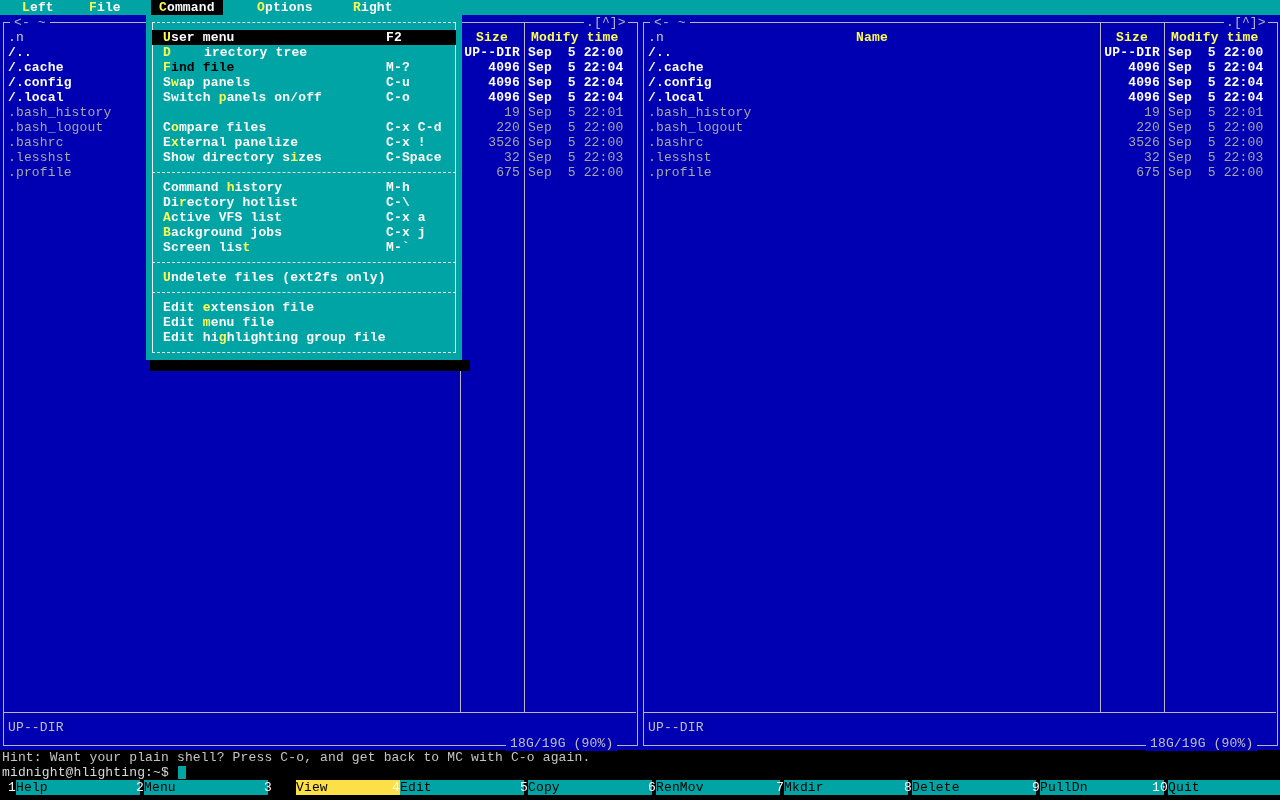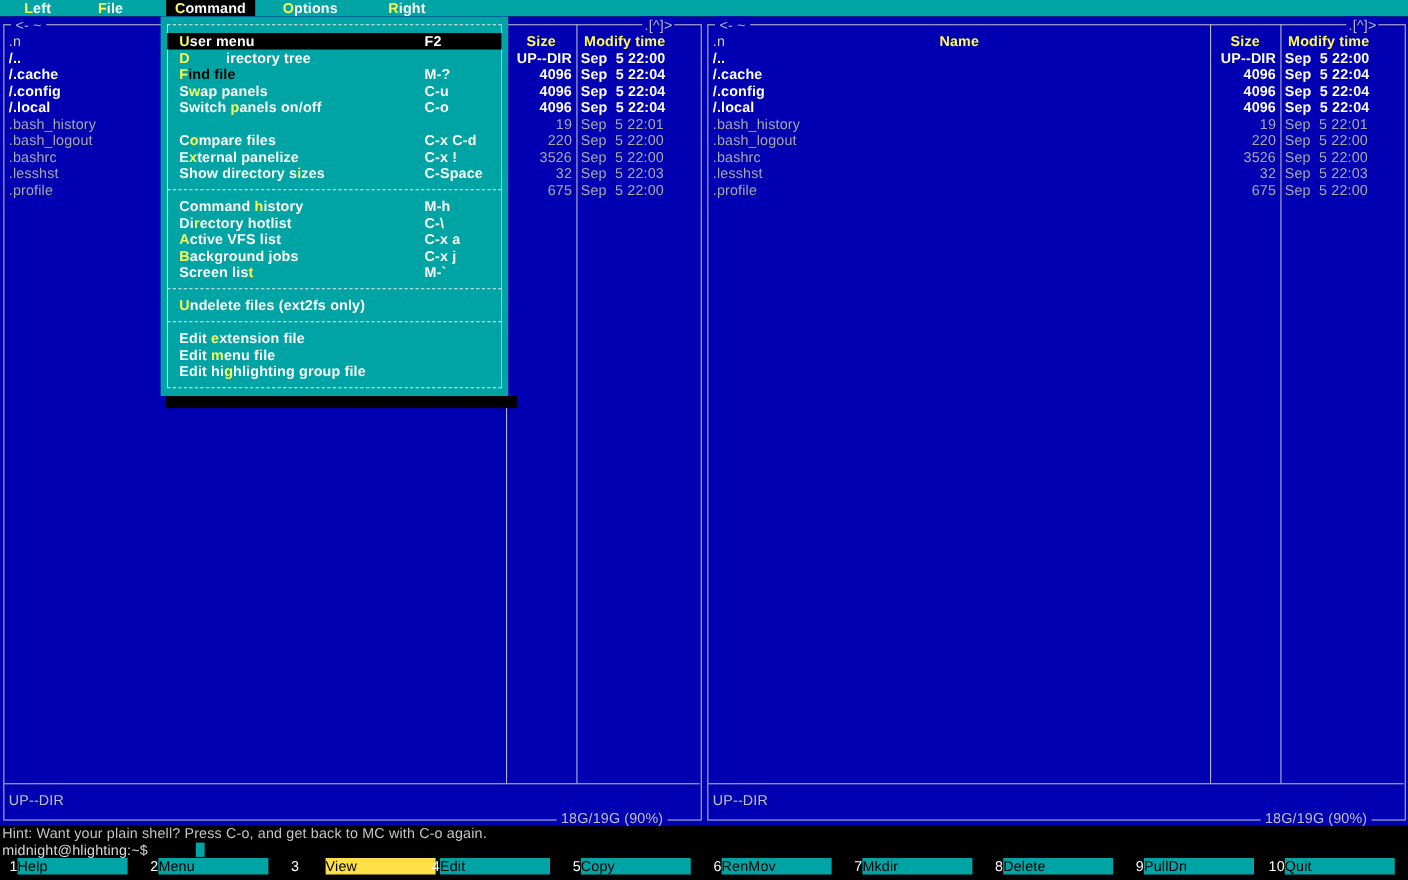--- a/index.html
+++ b/index.html
@@ -1,17 +1,17 @@
 <!DOCTYPE html>
 <html><head>
 <meta charset="utf-8">
 <style>
   html,body{margin:0;padding:0;background:#000;}
   #screen{position:relative;width:1280px;height:800px;background:#000;overflow:hidden;
-          font-family:Liberation Sans, sans-serif;
+          font-family:Liberation Mono, monospace;
           font-size:13px;line-height:15px;letter-spacing:0.15px;}
   .abs{position:absolute;}
 
   
   #menubar{left:0;top:0;width:1280px;height:15px;}
   .mb-item{position:absolute;top:0;height:15px;padding:0 8px;font-weight:bold;cursor:default;}
   .mb-item.sel{color:#FCFCFC;}
 
   
   #desk{left:0;top:15px;width:1280px;height:735px;}
@@ -19,21 +19,21 @@
   
   #cmd-menu .menu-row{position:absolute;left:0;width:100%;height:15px;}
   #cmd-menu .menu-label{position:absolute;left:17px;top:0;font-weight:bold;z-index:2;white-space:pre;}
   #cmd-menu .menu-shortcut{position:absolute;left:240px;top:0;font-weight:bold;z-index:2;white-space:pre;}
   #cmd-menu .hl{position:absolute;left:6px;right:6px;top:0;bottom:0;background:#000;z-index:1;}
   #cmd-menu .sepline{position:absolute;left:6px;right:6px;top:7px;border-top:1px dashed #E8E8E8;}
 
   
   .fk{position:absolute;top:0;height:15px;cursor:default;}
   .fk-num{position:absolute;left:0;top:0;width:16px;text-align:right;color:#FCFCFC;}
-  .fk-label{position:absolute;left:16px;top:0;width:100px;color:#000;}
+  .fk-label{position:absolute;left:16px;top:0;width:124px;color:#000;}
 </style>
 </head>
 <body>
 
 <div id="screen">
   <div id="menubar" class="abs" style="background: rgb(0, 164, 164);">
       <div class="mb-item" style="left: 14px;"><span style="color: rgb(252, 252, 252);"></span><span style="color: rgb(252, 252, 84);">L</span><span style="color: rgb(252, 252, 252);">eft</span></div>
       <div class="mb-item" style="left: 81px;"><span style="color: rgb(252, 252, 252);"></span><span style="color: rgb(252, 252, 84);">F</span><span style="color: rgb(252, 252, 252);">ile</span></div>
       <div class="mb-item sel" style="left: 151px; background: rgb(0, 0, 0);"><span style="color: rgb(252, 252, 252);"></span><span style="color: rgb(252, 252, 84);">C</span><span style="color: rgb(252, 252, 252);">ommand</span></div>
       <div class="mb-item" style="left: 249px;"><span style="color: rgb(252, 252, 252);"></span><span style="color: rgb(252, 252, 84);">O</span><span style="color: rgb(252, 252, 252);">ptions</span></div>

